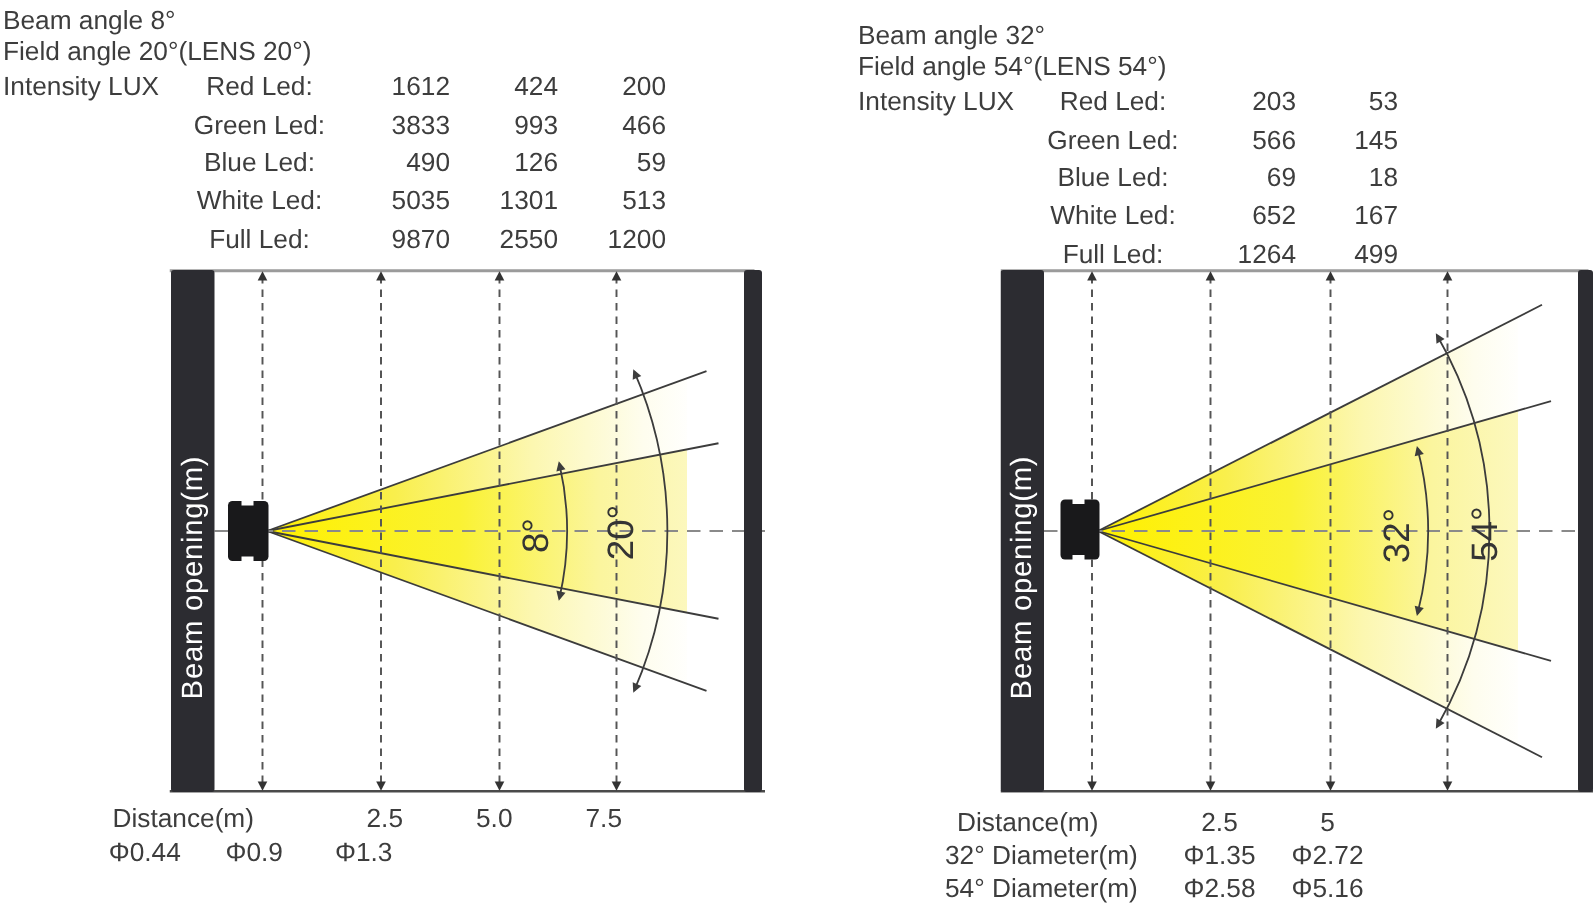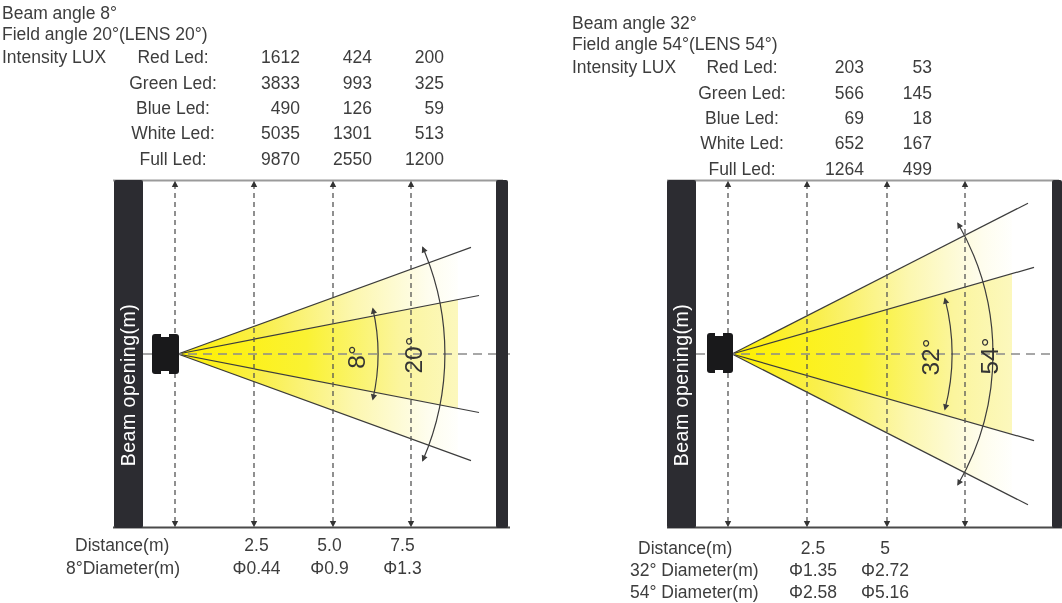--- a/index.html
+++ b/index.html
@@ -50,21 +50,21 @@
     <span class="lbl">Red Led:</span>
     <span class="val">1612</span>
     <span class="val">424</span>
     <span class="val">200</span>
   </div>
   <div class="irow">
     <span class="pfx"></span>
     <span class="lbl">Green Led:</span>
     <span class="val">3833</span>
     <span class="val">993</span>
-    <span class="val">325</span>
+    <span class="val">466</span>
   </div>
   <div class="irow">
     <span class="pfx"></span>
     <span class="lbl">Blue Led:</span>
     <span class="val">490</span>
     <span class="val">126</span>
     <span class="val">59</span>
   </div>
   <div class="irow">
     <span class="pfx"></span>
@@ -260,21 +260,20 @@
 </svg>
 
 <div class="btable btL" style="left:60px; top:533px;">
   <div class="brow">
     <span class="blbl pad15">Distance(m)</span>
     <span class="bval">2.5</span>
     <span class="bval">5.0</span>
     <span class="bval">7.5</span>
   </div>
   <div class="brow">
-    <span class="blbl pad6">8°Diameter(m)</span>
     <span class="bval">Φ0.44</span>
     <span class="bval">Φ0.9</span>
     <span class="bval">Φ1.3</span>
   </div>
 </div>
 
 <div class="btable btR" style="left:625px; top:537px;">
   <div class="brow">
     <span class="blbl pad13">Distance(m)</span>
     <span class="bval">2.5</span>

